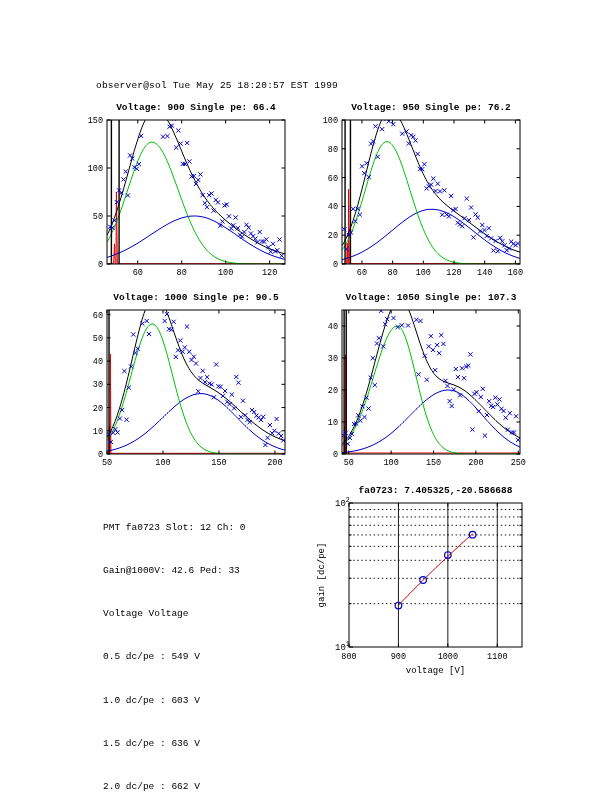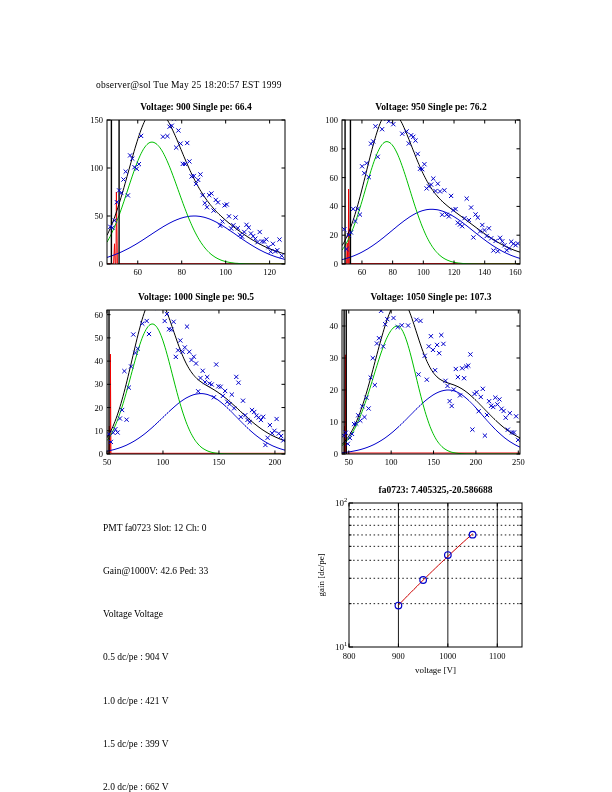--- a/index.html
+++ b/index.html
@@ -1,17 +1,17 @@
 <!DOCTYPE html>
 <html><head>
 <meta charset="utf-8">
 <style>
   html,body{margin:0;padding:0;background:#ffffff;}
   .page{position:relative;width:612px;height:792px;background:#ffffff;overflow:hidden;
-        font-family:Liberation Serif, serif;color:#000;}
+        font-family:Liberation Mono, monospace;color:#000;}
   .hdr{position:absolute;left:96px;top:80px;font-size:9.5px;letter-spacing:.2px;white-space:pre;}
   .chart{position:absolute;}
   #p0{left:71px;top:100px;}
   #p1{left:306px;top:100px;}
   #p2{left:71px;top:290px;}
   #p3{left:306px;top:290px;}
   #pg{left:313px;top:483px;}
   .info{position:absolute;left:103px;top:492px;font-size:9.5px;line-height:14.4px;white-space:pre;}
   .info div{height:14.4px;}
 </style>
@@ -267,22 +267,22 @@
       <line x1="36" y1="20" x2="40" y2="20" stroke="#000000" stroke-width="1"></line>
       <text x="22" y="23" text-anchor="start" font-size="9" fill="#000000">10<tspan dy="-4" font-size="6.5">2</tspan></text>
       <text x="122.5" y="190" text-anchor="middle" font-size="9" fill="#000000">voltage [V]</text>
       <text x="11" y="92" text-anchor="middle" font-size="9" fill="#000000" transform="rotate(-90 11 92)">gain [dc/pe]</text>
     </svg>
 
   <div class="info">
     <div>PMT fa0723 Slot: 12 Ch: 0</div>
     <div>Gain@1000V: 42.6 Ped: 33</div>
     <div>Voltage Voltage</div>
-    <div>0.5 dc/pe : 904 V</div>
-    <div>1.0 dc/pe : 421 V</div>
-    <div>1.5 dc/pe : 399 V</div>
+    <div>0.5 dc/pe : 549 V</div>
+    <div>1.0 dc/pe : 603 V</div>
+    <div>1.5 dc/pe : 636 V</div>
     <div>2.0 dc/pe : 662 V</div>
     
     
     
     
   </div>
 </div>
 
 </body></html>

